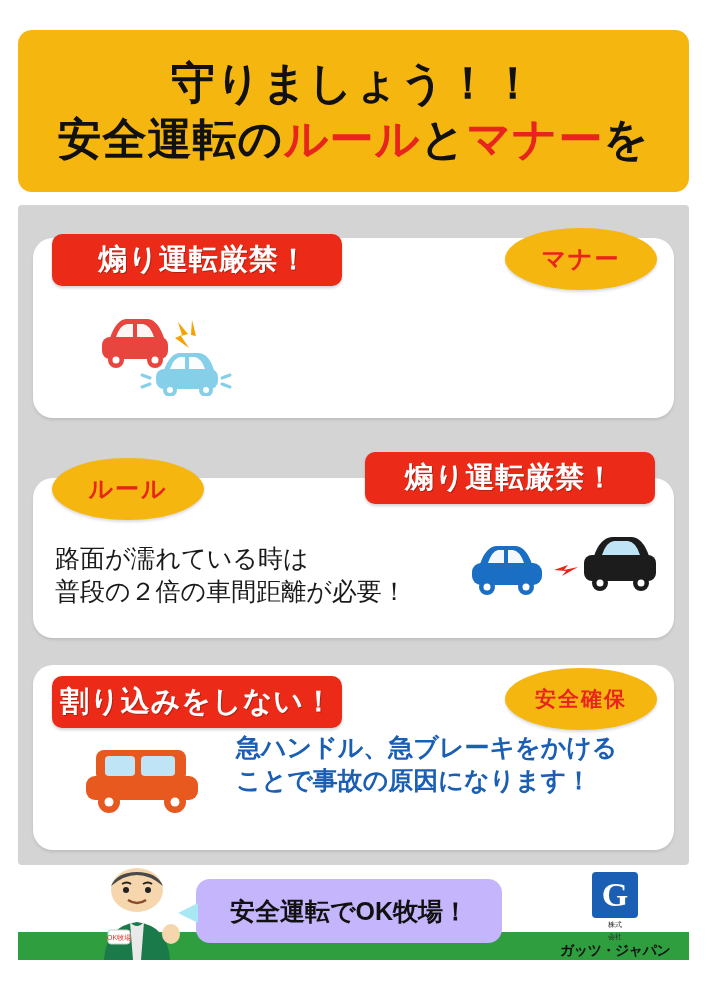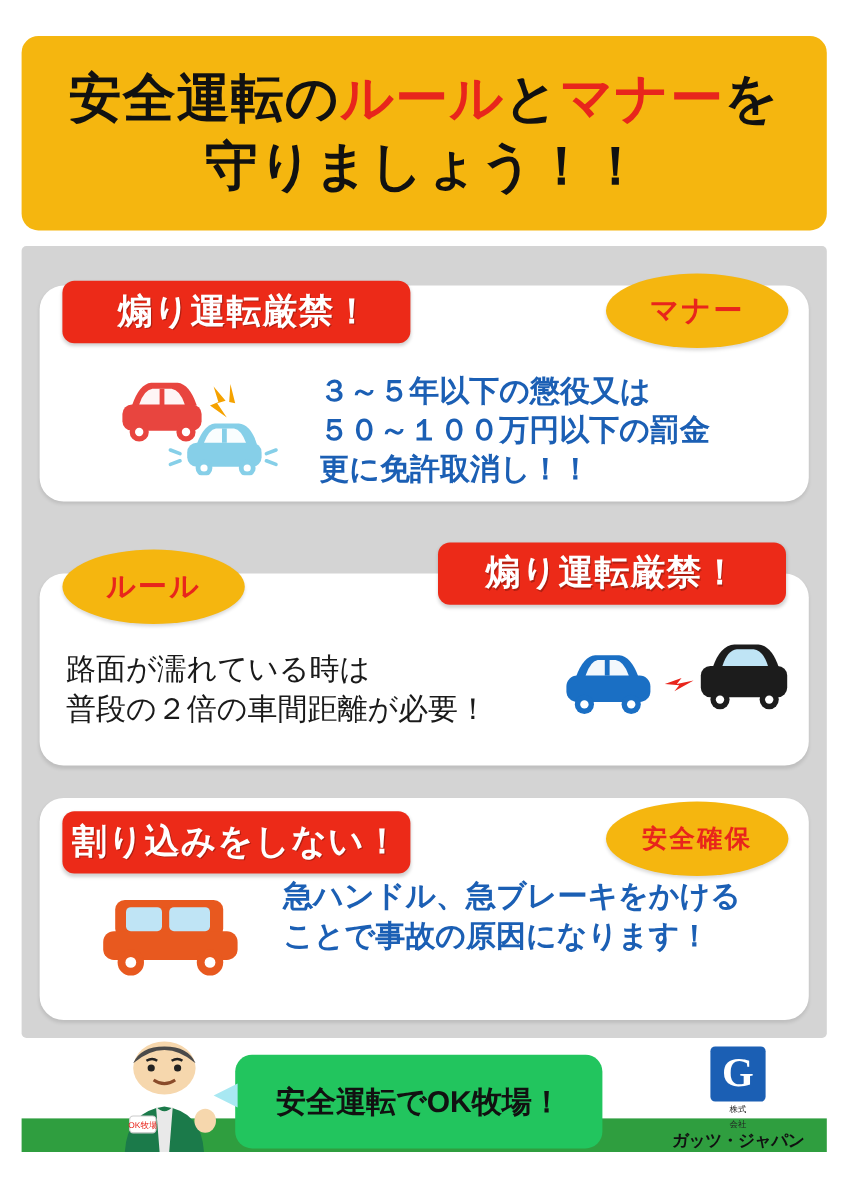--- a/index.html
+++ b/index.html
@@ -146,22 +146,22 @@
     top: 932px;
     width: 671px;
     height: 28px;
     background: #2f9e3f;
   }
   .speech {
     position: absolute;
     left: 196px;
     top: 879px;
     width: 306px;
-    height: 78px;
-    background: #22c55e;
+    height: 64px;
+    background: #c4b5fd;
     border-radius: 14px;
     display: flex;
     align-items: center;
     justify-content: center;
   }
   .speech:after {
     content: "";
     position: absolute;
     left: -18px;
     top: 24px;
@@ -212,24 +212,24 @@
 
   
   .mascot { position: absolute; left: 78px; top: 864px; width: 118px; height: 96px; }
 </style>
 </head>
 <body>
 
 <div class="poster">
 
   <div class="title-banner">
+    <div class="title-line">守りましょう！！</div>
     <div class="title-line">
       <span class="accent-dark">安全運転の</span><span class="accent-red">ルール</span><span class="accent-dark">と</span><span class="accent-red">マナー</span><span class="accent-dark">を</span>
     </div>
-    <div class="title-line">守りましょう！！</div>
   </div>
 
   <div class="body-panel"></div>
 
   <div class="card" id="card1"></div>
 
   <svg class="illus" style="left:92px; top:300px;" width="150" height="96" viewBox="0 0 150 96">
 
     <path d="M18 38 q6-18 16-19 h22 q10 1 16 19 z" fill="#e8453f"></path>
     <rect x="10" y="37" width="66" height="22" rx="8" fill="#e8453f"></rect>
@@ -248,23 +248,20 @@
     <path d="M78 69 q4-11 10-12 h15 q6 1 10 12 z" fill="#ffffff" opacity="0.95"></path>
     <rect x="93" y="57" width="4" height="12" fill="#86cfe8"></rect>
     <circle cx="78" cy="90" r="7" fill="#86cfe8"></circle>
     <circle cx="78" cy="90" r="3" fill="#ffffff"></circle>
     <circle cx="114" cy="90" r="7" fill="#86cfe8"></circle>
     <circle cx="114" cy="90" r="3" fill="#ffffff"></circle>
     <path d="M58 78 l-8-3 M58 84 l-8 3" stroke="#86cfe8" stroke-width="3" stroke-linecap="round"></path>
     <path d="M130 78 l8-3 M130 84 l8 3" stroke="#86cfe8" stroke-width="3" stroke-linecap="round"></path>
   </svg>
 
-  <div class="blue-text" id="text1">３～５年以下の懲役又は
-５０～１００万円以下の罰金
-更に免許取消し！！</div>
 
   <div class="ribbon" id="ribbon1">煽り運転厳禁！</div>
   <div class="tag" id="tag1">マナー</div>
 
   <div class="card" id="card2"></div>
 
   <div class="black-text" id="text2">路面が濡れている時は
 普段の２倍の車間距離が必要！</div>
 
   <svg class="illus" style="left:466px; top:530px;" width="192" height="80" viewBox="0 0 192 80">

